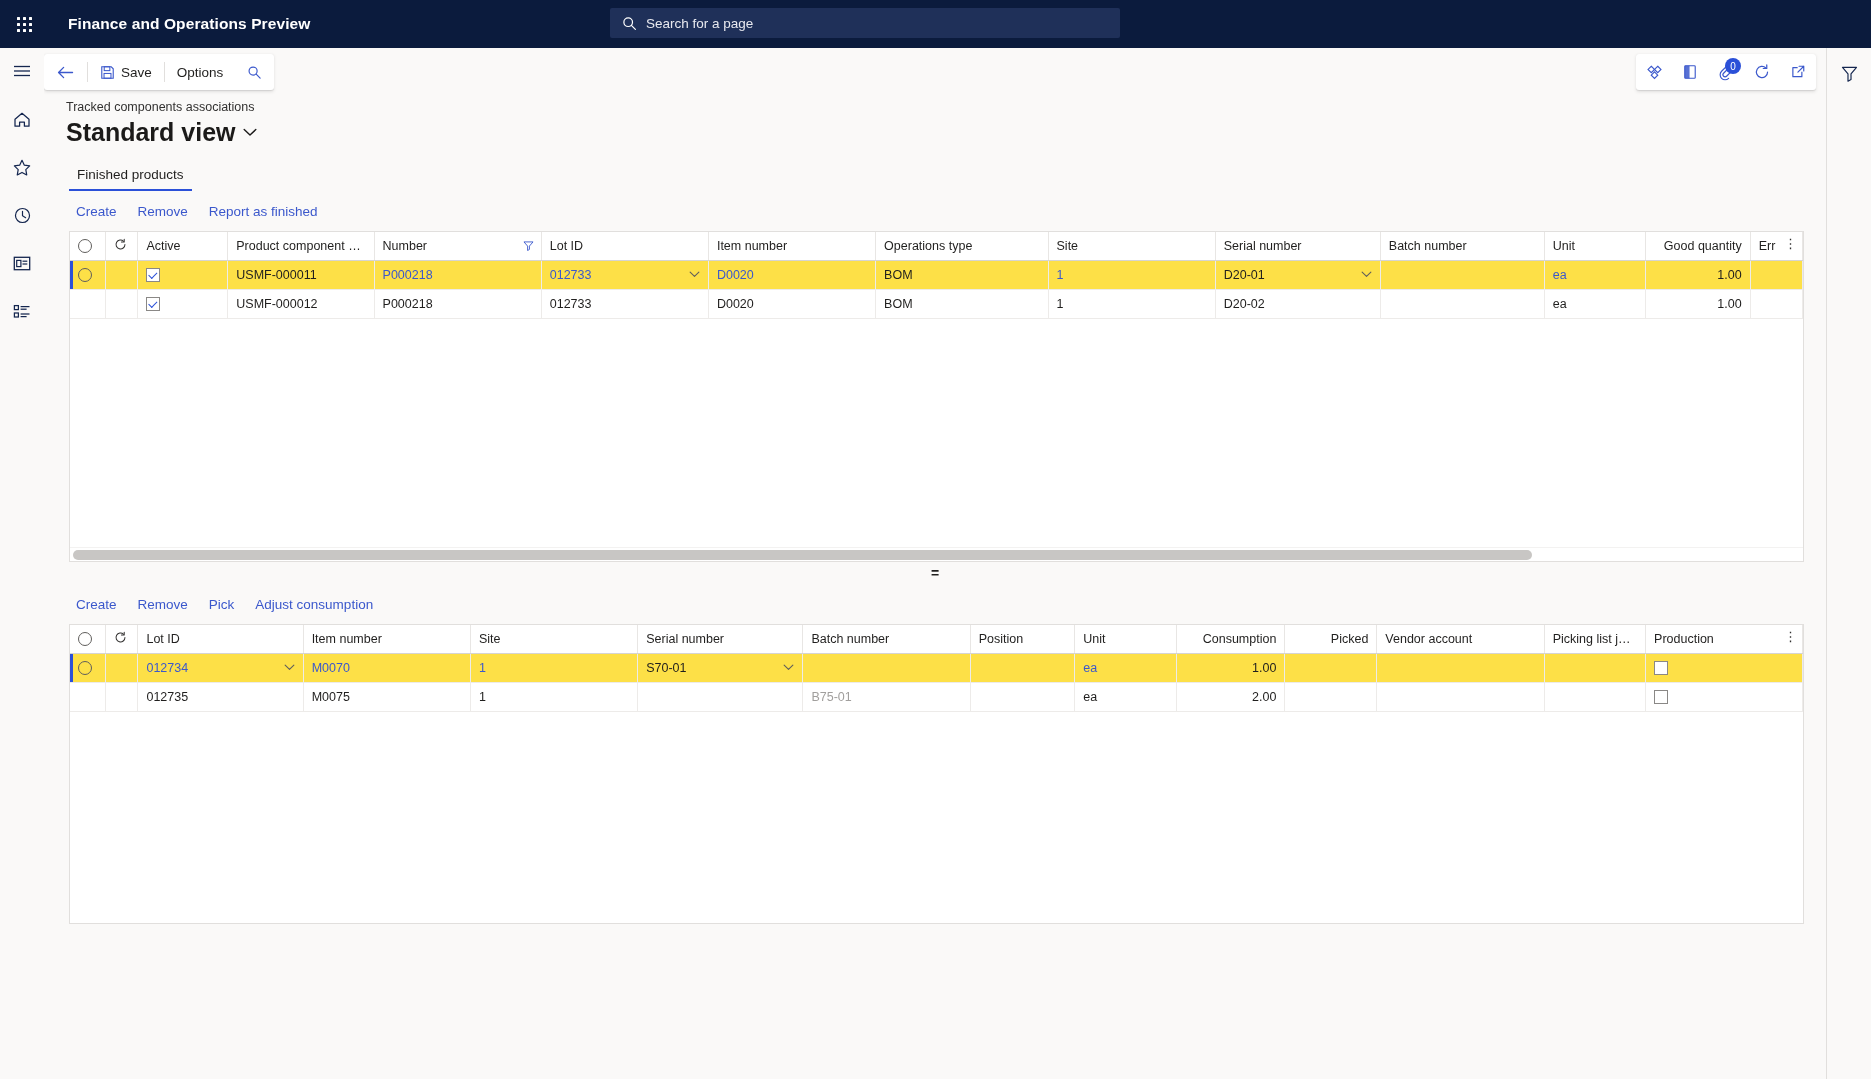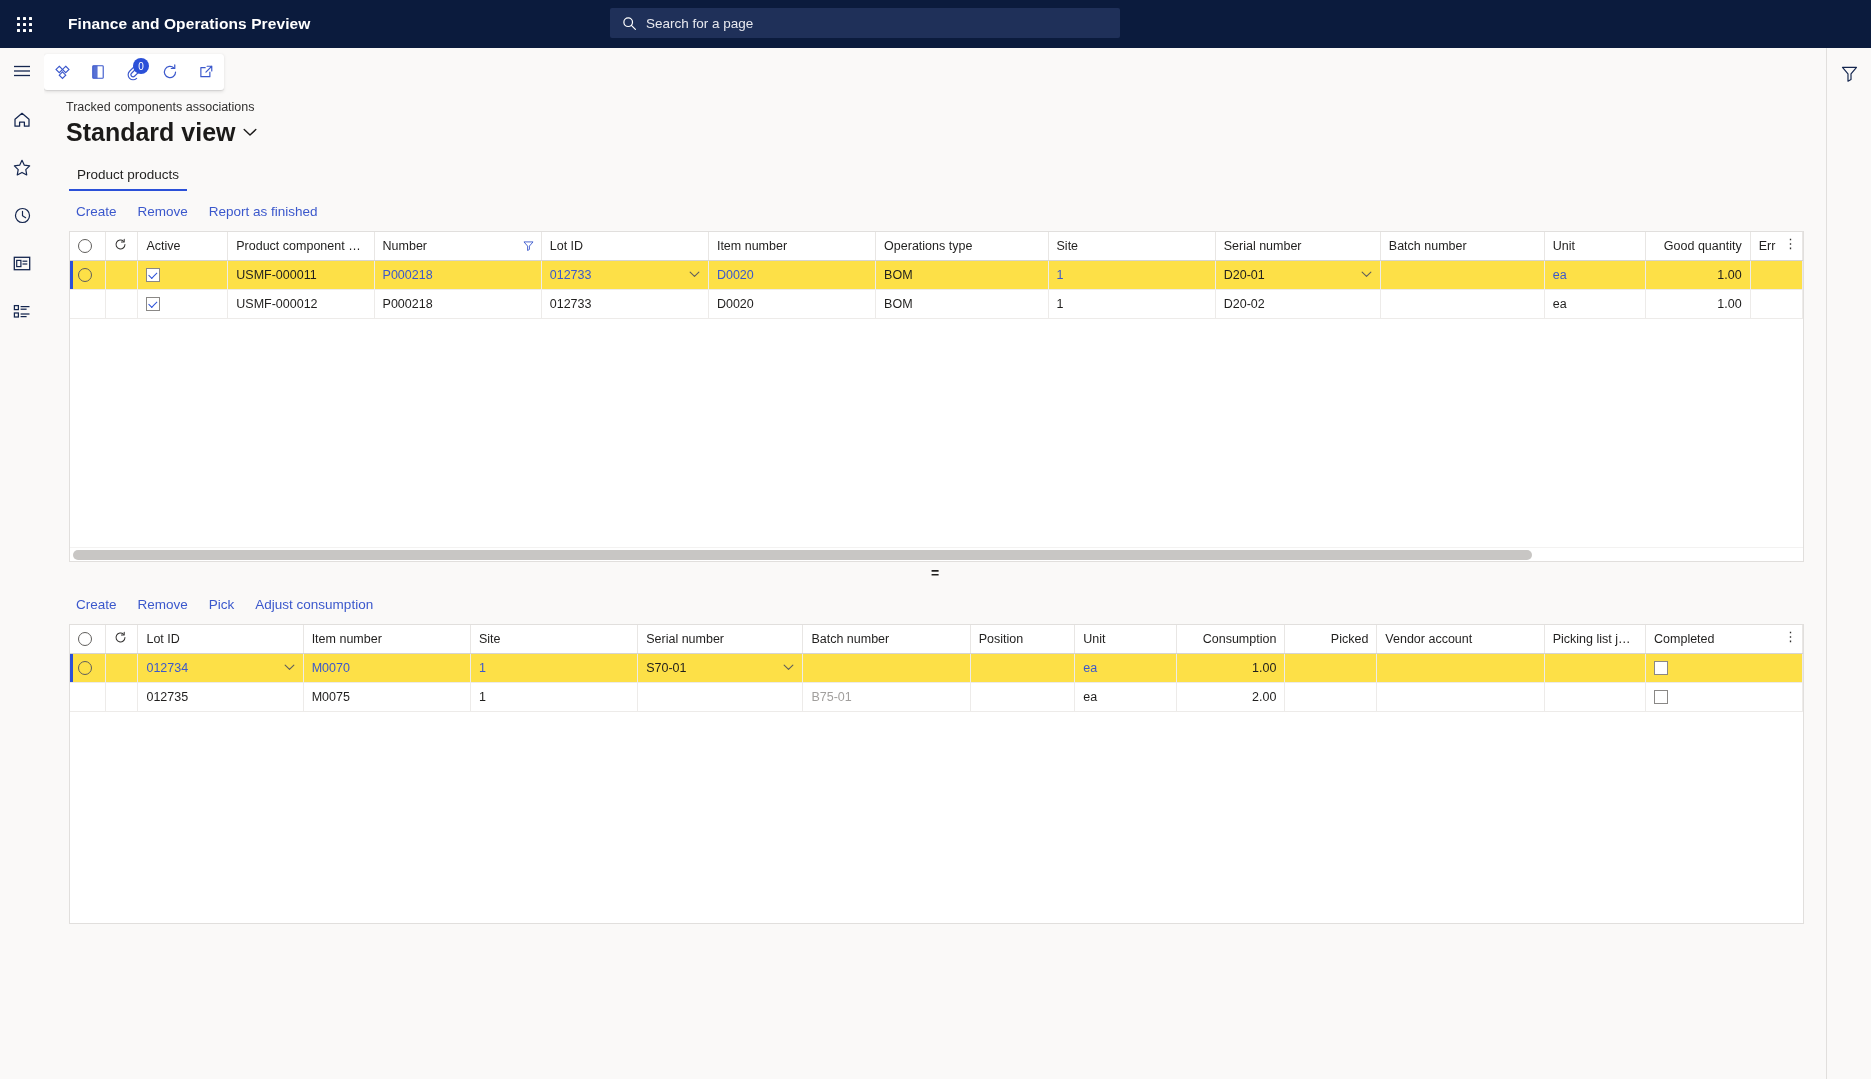--- a/index.html
+++ b/index.html
@@ -404,20 +404,46 @@
         <line x1="8.6" y1="6.2" x2="14.6" y2="6.2" stroke="#14264f" stroke-width="1.25"></line>
         <line x1="8.6" y1="11" x2="17.5" y2="11" stroke="#14264f" stroke-width="1.25"></line>
         <line x1="8.6" y1="13.6" x2="14.6" y2="13.6" stroke="#14264f" stroke-width="1.25"></line>
       </svg>
     </div>
   </div>
 
   <div class="main">
 
     <div class="actionpane-row">
+      <div class="actionpane">
+        <div class="ap-btn" title="Back">
+          <svg width="19" height="15" viewBox="0 0 20 16">
+            <path d="M8 2.5L2.6 8l5.4 5.5M2.9 8H17.5" fill="none" stroke="#3b58cc" stroke-width="1.4" stroke-linecap="round" stroke-linejoin="round"></path>
+          </svg>
+        </div>
+        <div class="ap-sep"></div>
+        <div class="ap-btn">
+          <svg width="15" height="15" viewBox="0 0 16 16">
+            <path d="M1.9 1.9h10.1l2.1 2.1v10.1H1.9z" fill="none" stroke="#3b58cc" stroke-width="1.2"></path>
+            <rect x="4.5" y="1.9" width="6" height="4.1" fill="none" stroke="#3b58cc" stroke-width="1.1"></rect>
+            <rect x="4.3" y="9" width="7.4" height="5.1" fill="none" stroke="#3b58cc" stroke-width="1.1"></rect>
+          </svg>
+          <span>Save</span>
+        </div>
+        <div class="ap-sep"></div>
+        <div class="ap-btn">
+          <span>Options</span>
+        </div>
+        <div class="ap-btn">
+          <svg width="15" height="15" viewBox="0 0 16 16">
+            <circle cx="6.5" cy="6.5" r="4.3" fill="none" stroke="#3b58cc" stroke-width="1.25"></circle>
+            <line x1="9.8" y1="9.8" x2="14" y2="14" stroke="#3b58cc" stroke-width="1.25" stroke-linecap="round"></line>
+          </svg>
+        </div>
+      </div>
 
       <div class="ap-right">
         <div class="ap-icon">
           <svg width="19" height="19" viewBox="0 0 20 20">
             <path d="M6.6 3.4l3.4 3.4-3.4 3.4L3.2 6.8z" fill="none" stroke="#3b58cc" stroke-width="1.2"></path>
             <path d="M13.4 3.4l3.4 3.4-3.4 3.4L10 6.8z" fill="none" stroke="#3b58cc" stroke-width="1.2"></path>
             <path d="M10 9.4l3.4 3.4L10 16.2l-3.4-3.4z" fill="none" stroke="#3b58cc" stroke-width="1.2"></path>
           </svg>
         </div>
         <div class="ap-icon">
@@ -451,21 +477,21 @@
       <div class="caption">Tracked components associations</div>
       <div class="pagetitle">
         <span>Standard view</span>
         <svg width="14" height="9" viewBox="0 0 14 9">
           <path d="M1.2 1.6L7 7.1l5.8-5.5" fill="none" stroke="#1b1a19" stroke-width="1.4" stroke-linecap="round" stroke-linejoin="round"></path>
         </svg>
       </div>
     </div>
 
     <div class="tabstrip">
-      <div class="tab active">Product products</div>
+      <div class="tab active">Finished products</div>
     </div>
 
     <div class="gridtoolbar">
       <div class="link-btn">Create</div>
       <div class="link-btn">Remove</div>
       <div class="link-btn">Report as finished</div>
     </div>
 
     <div class="gridbox g1">
       <table class="gtable">
@@ -602,21 +628,21 @@
               <th class=""><span>Item number</span></th>
               <th class=""><span>Site</span></th>
               <th class=""><span>Serial number</span></th>
               <th class=""><span>Batch number</span></th>
               <th class=""><span>Position</span></th>
               <th class=""><span>Unit</span></th>
               <th class="num"><span>Consumption</span></th>
               <th class="num"><span>Picked</span></th>
               <th class=""><span>Vendor account</span></th>
               <th class=""><span>Picking list jou...</span></th>
-              <th class=""><span>Completed</span><span class="kebab" style="position:absolute;right:5px;top:4px;">⋮</span></th>
+              <th class=""><span>Production</span><span class="kebab" style="position:absolute;right:5px;top:4px;">⋮</span></th>
             </tr>
         </thead>
         <tbody id="cp-body">
             <tr class="selected">
               <td class="selmark"><span class="radio"></span></td>
               <td class=""></td>
               <td class="link">
                 <span class="cellflex">
                   <span>012734</span>
                   <svg class="caret" width="11" height="7" viewBox="0 0 12 8">

